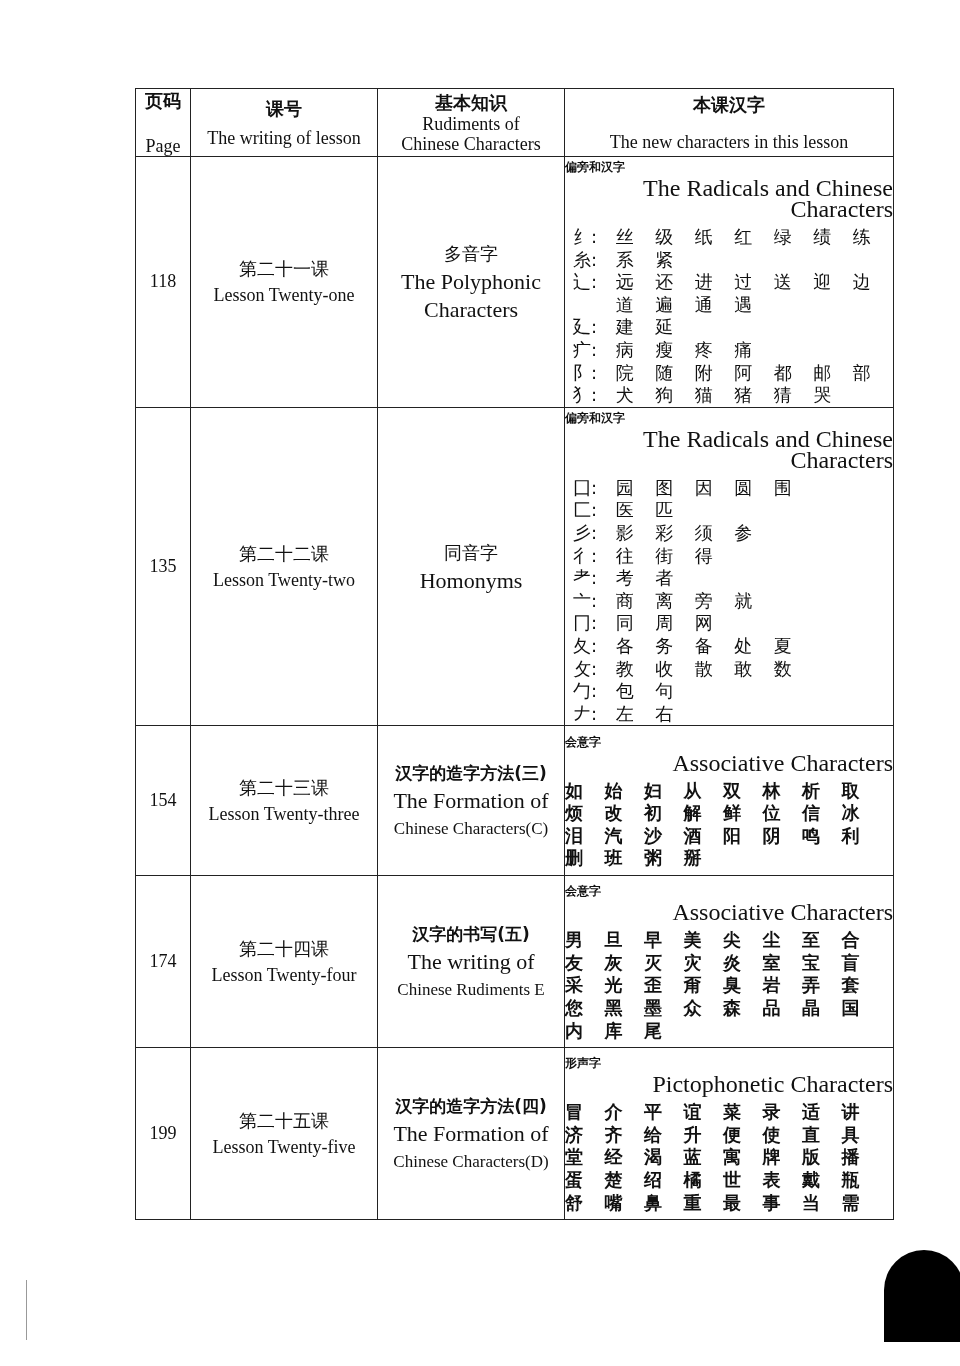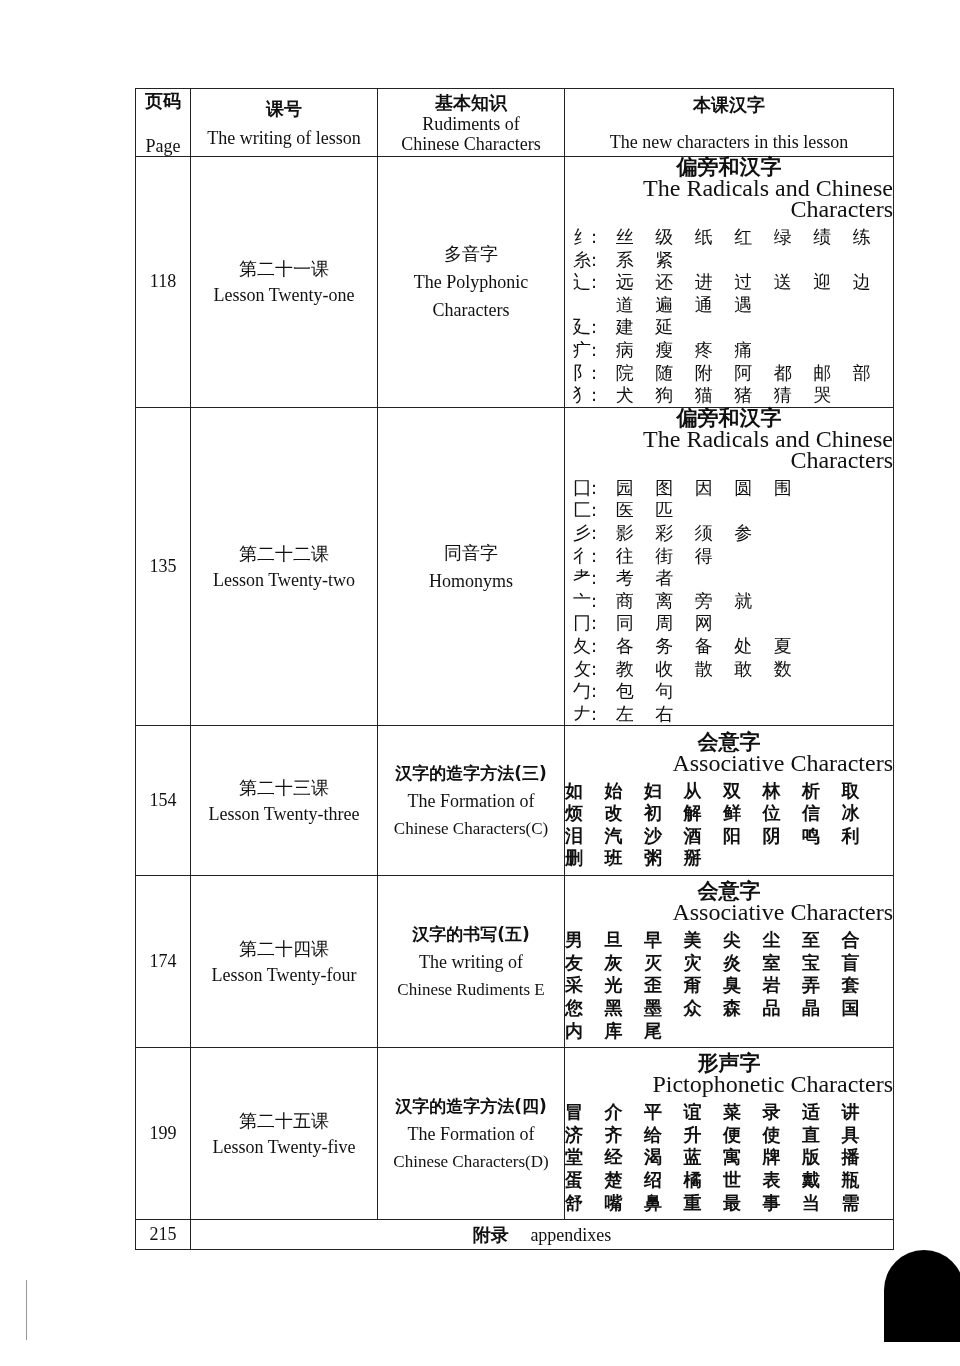--- a/index.html
+++ b/index.html
@@ -8,23 +8,23 @@
   table.toc{position:absolute;left:117px;top:88px;border-collapse:collapse;table-layout:fixed;}
   table.toc td{border:1.5px solid #222;padding:0;vertical-align:middle;text-align:center;}
   .zh{font-family:"DejaVu Sans","Liberation Sans",sans-serif;font-weight:bold;}
   .en{font-family:"Liberation Serif","DejaVu Serif",serif;}
   .hdr-zh{font-size:18px;line-height:22px;}
   .hdr-en{font-size:18px;line-height:20px;}
   .pg{font-size:18px;font-family:"Liberation Serif",serif;}
   .lesson-zh{font-size:18px;line-height:26px;font-weight:normal;font-family:"DejaVu Sans",sans-serif;}
   .lesson-en{font-size:18px;line-height:26px;}
   .rud-zh{font-size:18px;line-height:28px;font-family:"DejaVu Sans",sans-serif;}
-  .rud-en{font-size:18px;line-height:28px;}
+  .rud-en{font-size:22px;line-height:28px;}
   .chars{text-align:left;padding:0 6px 4px 8px;}
-  .sec-title-zh{text-align:center;font-size:21px;line-height:21px;font-weight:bold;font-family:"DejaVu Sans",sans-serif;}
+  .sec-title-zh{text-align:left;font-size:12px;line-height:21px;font-weight:bold;font-family:"DejaVu Sans",sans-serif;}
   .sec-title-en{text-align:right;font-size:24px;line-height:21px;margin-bottom:6px;}
   .rad-row{display:flex;font-family:"DejaVu Sans",sans-serif;font-size:18px;line-height:22.6px;}
   .rad-key{width:40px;white-space:nowrap;}
   .rad-ch{width:39.5px;}
   .grid-row{display:flex;font-family:"DejaVu Sans",sans-serif;font-size:18px;line-height:22.6px;font-weight:bold;}
   .grid-ch{width:39.5px;text-align:left;}
   .appx{text-align:left;padding-left:14px;font-size:18px;}
   .thumb{position:absolute;left:866px;top:1250px;width:80px;height:92px;background:#000;border-radius:40px 40px 0 0;}
   .margin-line{position:absolute;left:8px;top:1280px;width:1px;height:60px;background:#999;}
 </style>
@@ -411,25 +411,18 @@
                 <span class="grid-ch">重</span>
                 <span class="grid-ch">最</span>
                 <span class="grid-ch">事</span>
                 <span class="grid-ch">当</span>
                 <span class="grid-ch">需</span>
               </div>
             </div>
       </td>
     </tr>
 
-    <tr style="height:30px">
-      <td class="pg">215</td>
-      <td colspan="3" class="appx">
-        <span class="zh" style="font-size:18px">附录</span>
-        <span class="en" style="margin-left:16px">appendixes</span>
-      </td>
-    </tr>
   </tbody>
     </table>
 
   <div class="thumb"></div>
   <div class="margin-line"></div>
 </div>
 
 </body></html>

